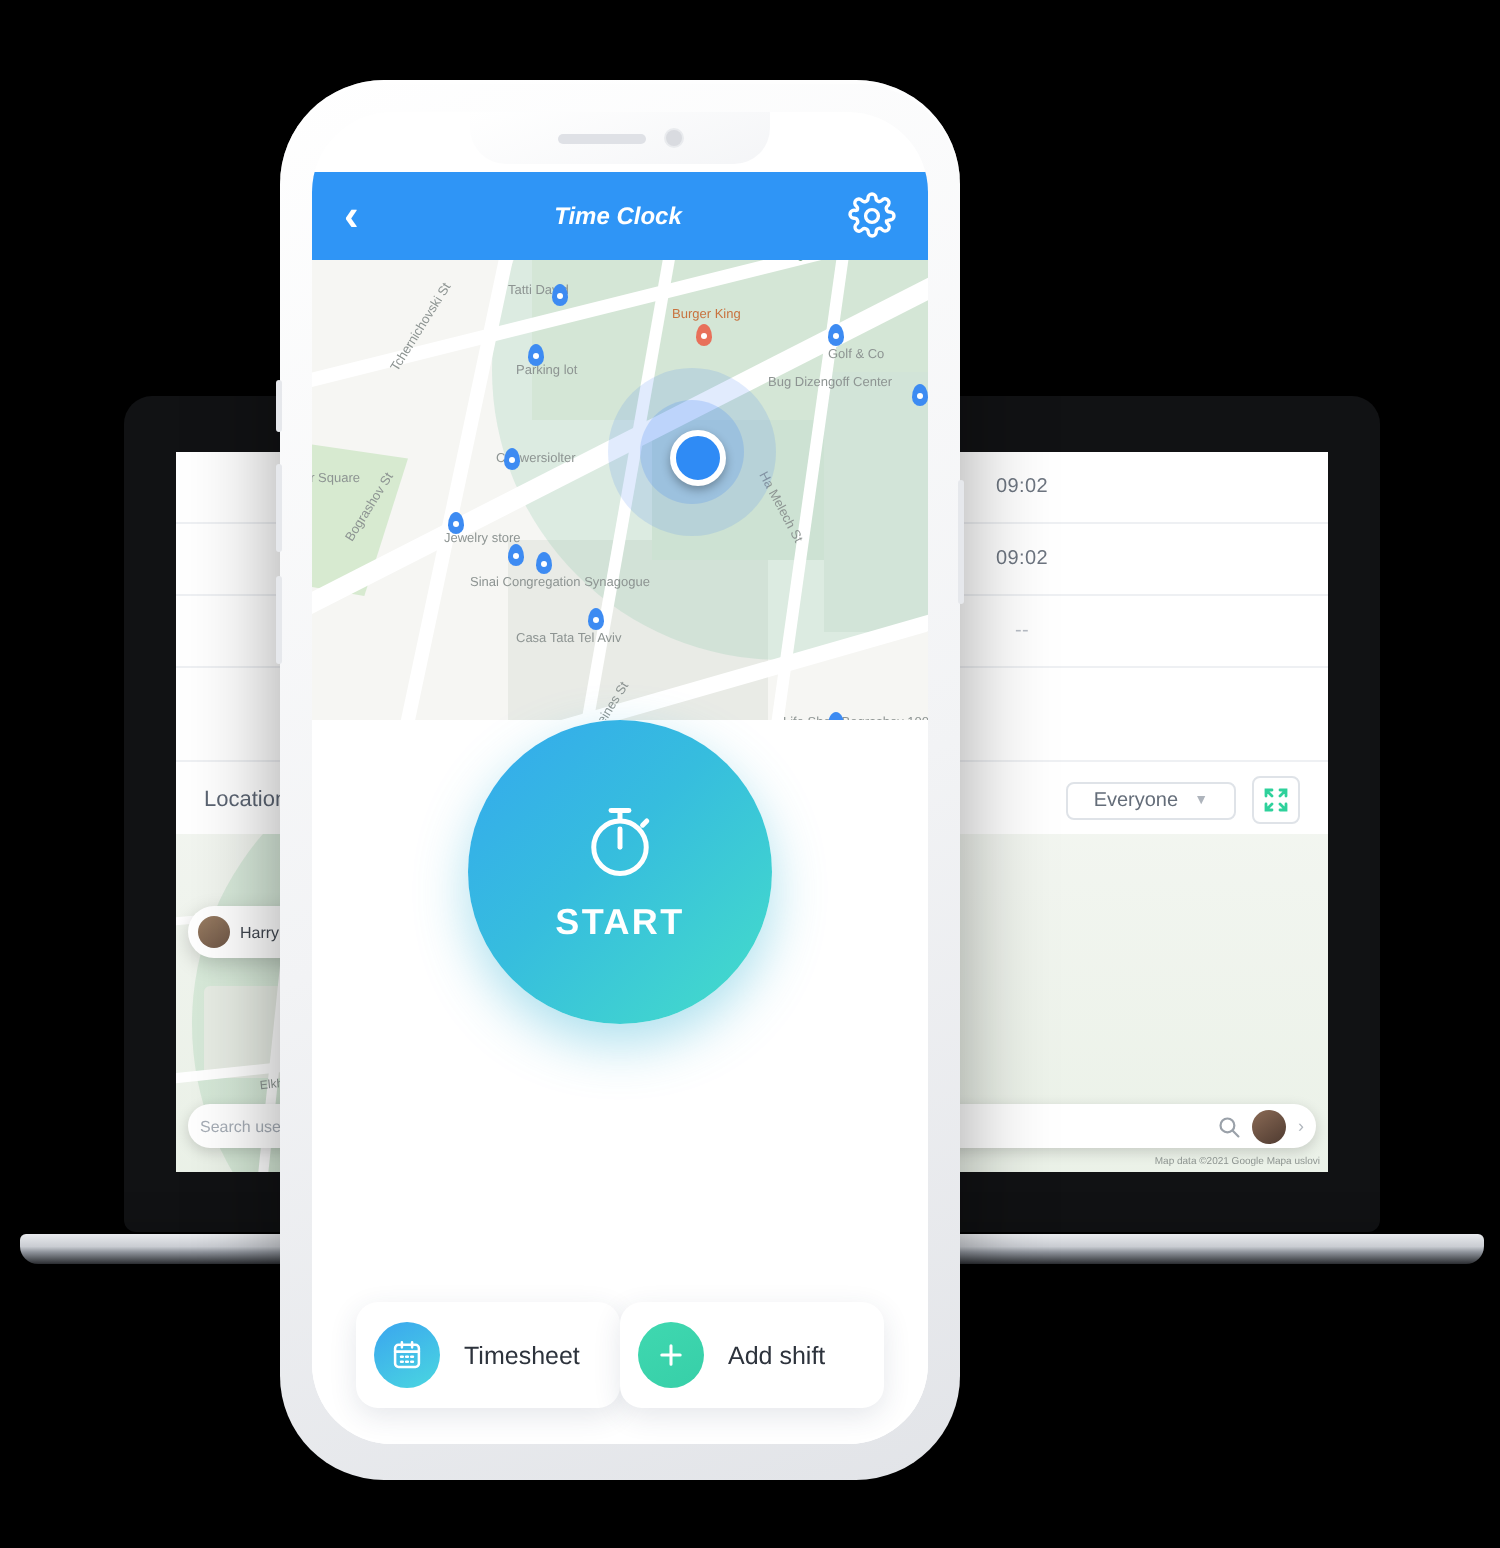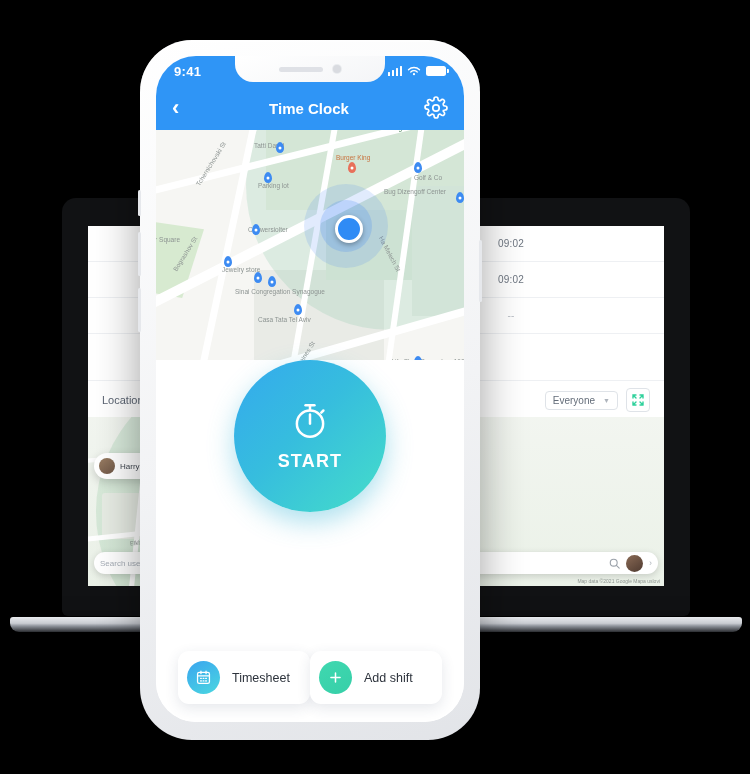--- a/index.html
+++ b/index.html
@@ -24,21 +24,21 @@
   .web{position:absolute;inset:0;background:#fff;color:#5b6472;font-size:9px;}
   .web-table{position:absolute;left:0;top:0;right:0;}
   .web-row{display:flex;align-items:center;height:35px;border-bottom:1px solid #eef0f3;padding:0 18px;}
   .web-cell{flex:1;text-align:center;color:#6d7580;font-size:10px;letter-spacing:.2px;}
   .web-cell.muted{color:#b9bec6;}
   .web-blank{height:46px;border-bottom:1px solid #eef0f3;}
   .web-loc-bar{position:absolute;left:0;right:0;top:157px;height:34px;display:flex;align-items:center;
     padding:0 14px;border-bottom:1px solid #eef0f3;background:#fff;}
   .web-loc-title{font-size:11px;color:#5b6472;flex:1;}
   .web-select{display:flex;align-items:center;gap:8px;border:1px solid #dfe3e8;border-radius:4px;
-    padding:3px 7px;font-size:10px;color:#646d79;background:#fff;}
+    padding:3px 13px;font-size:10px;color:#646d79;background:#fff;}
   .web-select .caret{font-size:7px;color:#aeb4bc;}
   .web-expand{margin-left:8px;width:22px;height:22px;border:1px solid #dfe3e8;border-radius:4px;
     display:flex;align-items:center;justify-content:center;color:#2ed19b;}
   .web-map{position:absolute;left:0;right:0;top:191px;bottom:0;overflow:hidden;background:#eef3ec;}
 
   .wmap-bg{position:absolute;inset:-20px;background:
      linear-gradient(180deg,#f3f6f1 0%,#eaf1e7 100%);}
   .wm-road{position:absolute;background:#ffffff;}
   .wm-park{position:absolute;background:#d9ead0;border-radius:4px;}
   .wm-block{position:absolute;background:#e7ece4;border-radius:3px;}
@@ -97,21 +97,21 @@
   .sb-right{display:flex;align-items:center;gap:5px;}
   .bars{display:flex;align-items:flex-end;gap:1.5px;height:10px;}
   .bars i{width:2.5px;background:#fff;border-radius:.5px;display:block;}
   .bars i:nth-child(1){height:4px;} .bars i:nth-child(2){height:6px;}
   .bars i:nth-child(3){height:8px;} .bars i:nth-child(4){height:10px;}
   .batt{width:20px;height:10px;border-radius:2.5px;background:#fff;position:relative;}
   .batt:after{content:"";position:absolute;right:-3px;top:3px;width:2px;height:4px;background:#fff;border-radius:0 1px 1px 0;}
 
   .appbar{position:absolute;left:0;right:0;top:30px;height:44px;background:#2f95f6;color:#fff;
     display:flex;align-items:center;padding:0 16px;z-index:5;}
-  .appbar-title{flex:1;text-align:center;font-size:15px;font-weight:bold;}
+  .appbar-title{flex:1;text-align:center;font-size:12px;font-weight:bold;font-style:italic;}
   .chev-back{font-size:22px;line-height:1;font-weight:bold;width:22px;}
   .gear{width:24px;height:24px;}
 
   
   .pmap{position:absolute;left:0;right:0;top:74px;height:230px;overflow:hidden;background:#f4f5f1;}
   .pmap-inner{position:absolute;inset:-30px;}
   .pm-base{position:absolute;inset:0;background:#f6f6f3;}
   .pm-park{position:absolute;background:#d7ead0;}
   .pm-beige{position:absolute;background:#ecf0e4;}
   .pm-blockg{position:absolute;background:#e9ebe6;}
@@ -280,37 +280,20 @@
 
   <div class="phone">
     <div class="phone-body"></div>
     <div class="btn-side btn-left1"></div>
     <div class="btn-side btn-left2"></div>
     <div class="btn-side btn-left3"></div>
     <div class="btn-side btn-right"></div>
 
     <div class="phone-screen">
 
-      <div class="statusbar">
-        <div class="sb-time">9:41</div>
-        <div class="sb-right">
-          <span class="bars">
-              <i></i>
-              <i></i>
-              <i></i>
-              <i></i>
-            </span>
-          <svg width="14" height="11" viewBox="0 0 16 12">
-            <path d="M8 10.4a1.3 1.3 0 1 0 0-2.6 1.3 1.3 0 0 0 0 2.6z" fill="#fff"></path>
-            <path d="M4.3 6.6a5.4 5.4 0 0 1 7.4 0" stroke="#fff" stroke-width="1.5" fill="none" stroke-linecap="round"></path>
-            <path d="M1.7 4a9 9 0 0 1 12.6 0" stroke="#fff" stroke-width="1.5" fill="none" stroke-linecap="round"></path>
-          </svg>
-          <span class="batt"></span>
-        </div>
-      </div>
 
       <div class="notch">
         <div class="notch-speaker"></div>
         <div class="notch-cam"></div>
       </div>
 
       <div class="appbar">
         <div class="chev-back">‹</div>
         <div class="appbar-title">Time Clock</div>
         <svg class="gear" viewBox="0 0 24 24" fill="none" stroke="#fff" stroke-width="1.7">

